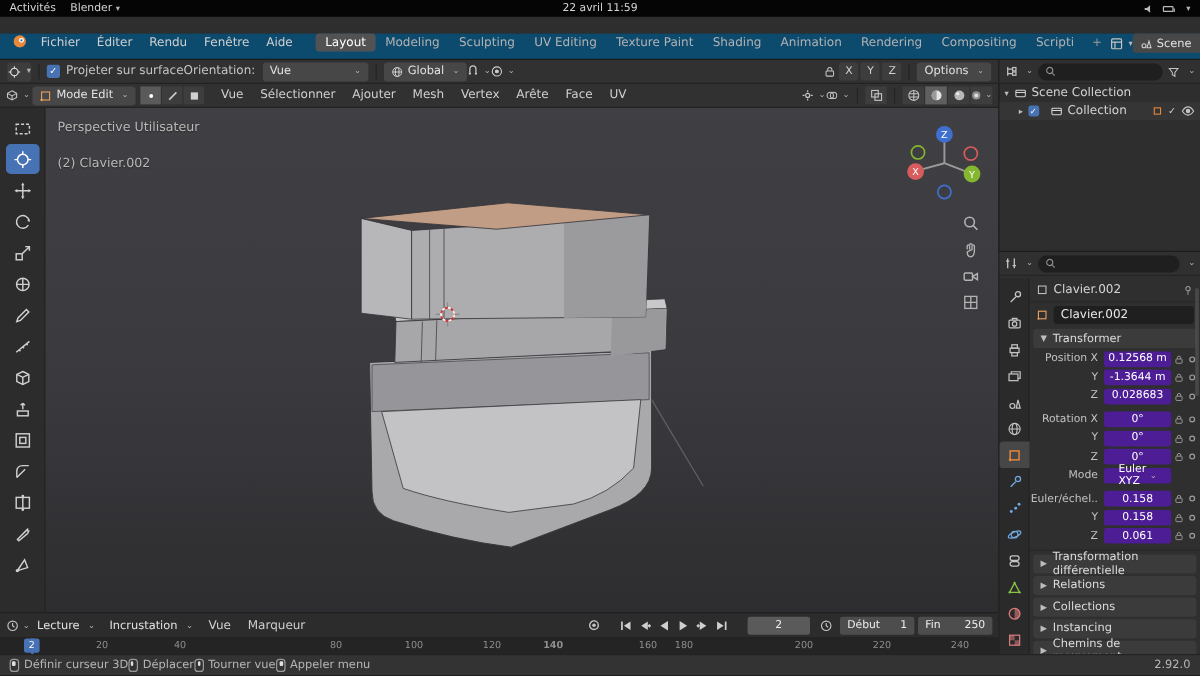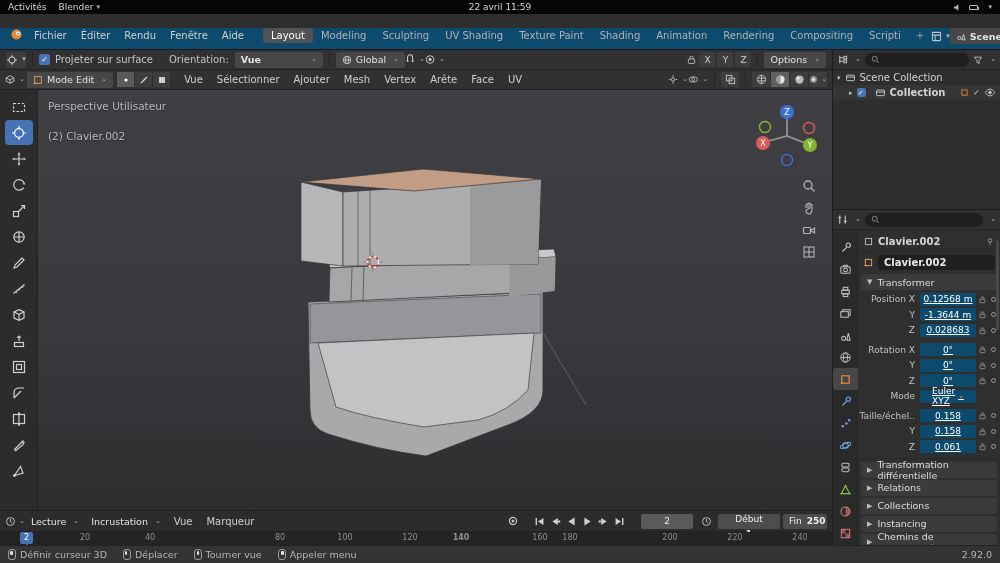--- a/index.html
+++ b/index.html
@@ -1,20 +1,20 @@
 <!DOCTYPE html>
 <html><head>
 <meta charset="utf-8">
 <style>
   html,body{margin:0;padding:0;background:#111;}
   *{box-sizing:border-box;font-family:"DejaVu Sans",sans-serif;}
   .root{position:relative;width:1000px;height:563px;background:#2e2e2e;overflow:hidden;color:#d8d8d8;font-size:10px;}
   .abs{position:absolute;}
   .flex{display:flex;align-items:center;}
-  .grow{flex:1;font-weight:bold;}
+  .grow{flex:1;}
   .chev{font-size:7px;color:#b5b5b5;line-height:1;margin-left:3px;}
   .sep{width:1px;height:13px;background:#232323;margin:0 6px;}
   
   .gnome{left:0;top:0;width:1000px;height:14px;background:#050505;color:#d5d5d5;font-size:9px;display:flex;align-items:center;padding:0 8px;}
   .g-item{margin-right:12px;}
   .g-clock{position:absolute;left:50%;transform:translateX(-50%);}
   .g-right{margin-left:auto;display:flex;gap:7px;align-items:center;}
   .batt{width:9px;height:5px;border:1px solid #bbb;border-radius:1px;position:relative;}
   .batt::after{content:'';position:absolute;right:-2px;top:1px;width:1px;height:3px;background:#bbb;}
   
@@ -51,34 +51,34 @@
   .ed-head{height:20px;background:#303030;border-bottom:1px solid #242424;display:flex;align-items:center;padding:0 4px;gap:4px;}
   .search{flex:1;height:14px;background:#1f1f1f;border-radius:7px;display:flex;align-items:center;padding:0 6px;gap:4px;color:#8b8b8b;}
   .orow{height:15px;display:flex;align-items:center;padding:0 4px;gap:4px;color:#d2d2d2;}
   .props{left:832px;top:210px;width:168px;height:335px;background:#2f2f2f;border-left:1px solid #1d1d1d;}
   .ptabs{position:absolute;left:0;top:22px;bottom:0;width:25px;background:#2a2a2a;border-right:1px solid #242424;padding-top:4px;}
   .ptab{width:25px;height:22px;display:flex;align-items:center;justify-content:center;}
   .ptab.active{background:#474747;border-radius:3px 0 0 3px;}
   .pcontent{position:absolute;left:25px;right:0;top:22px;bottom:0;overflow:hidden;}
   .prow{display:flex;align-items:center;height:14px;margin:1.5px 4px 0 0;}
   .plabel{width:62px;text-align:right;font-size:9px;color:#c2c2c2;padding-right:5px;white-space:nowrap;overflow:hidden;}
-  .pfield{flex:1;background:#0c4a6e;height:13px;border-radius:2px;font-size:9px;color:#fff;display:flex;align-items:center;justify-content:center;text-decoration:underline;}
+  .pfield{flex:1;background:#4c1d95;height:13px;border-radius:2px;font-size:9px;color:#fff;display:flex;align-items:center;justify-content:center;}
   .lockw{width:13px;display:flex;justify-content:center;}
   .adot{width:5px;height:5px;border:1px solid #9d9d9d;border-radius:50%;margin-left:2px;}
   .secthead{background:#3b3b3b;border-radius:3px;height:16px;display:flex;align-items:center;gap:5px;padding:0 6px;margin:2px 3px;font-size:9.5px;color:#dcdcdc;}
   .tri{font-size:7px;color:#bdbdbd;}
   
   .timeline{left:0;top:510px;width:832px;height:35px;background:#2c2c2c;border-top:1px solid #1f1f1f;}
   .tl-head{height:21px;display:flex;align-items:center;padding:0 5px;border-bottom:1px solid #222;}
   .pbtn{width:16px;height:15px;display:flex;align-items:center;justify-content:center;border-radius:2px;}
   .ruler{position:relative;height:13px;background:#242424;}
   .rlabel{position:absolute;top:1px;transform:translateX(-50%);font-size:8px;color:#8f8f8f;}
   .tfield{background:#4d4d4d;border-radius:2px;height:15px;display:flex;align-items:center;padding:0 6px;font-size:9px;color:#eee;gap:5px;}
   
-  .status{left:0;top:545px;width:1000px;height:18px;background:#333333;border-top:1px solid #232323;display:flex;align-items:center;padding:0 8px;gap:16px;color:#b5b5b5;font-size:9.5px;}
+  .status{left:0;top:545px;width:1000px;height:18px;background:#333333;border-top:1px solid #232323;display:flex;align-items:center;padding:0 8px;color:#b5b5b5;font-size:9.5px;}
   .mouse{position:relative;width:8px;height:11px;border:1px solid #9a9a9a;border-radius:3px;display:inline-block;margin-right:4px;flex:none;}
   .mouse i{position:absolute;top:1px;width:2.5px;height:4px;background:#e0e0e0;border-radius:1px;}
   .mouse.l i{left:1px;}.mouse.m i{left:2.2px;}.mouse.r i{right:1px;}
   .ic{display:block;}
   .scroll{position:absolute;right:1px;top:30px;width:3px;height:90px;background:#5a5a5a;border-radius:2px;opacity:.6;}
 </style>
 </head>
 <body>
 
 <div class="root">
@@ -112,21 +112,21 @@
       </span>
     <span class="menu">Fichier</span>
     <span class="menu">Éditer</span>
     <span class="menu">Rendu</span>
     <span class="menu">Fenêtre</span>
     <span class="menu">Aide</span>
     <span class="sep"></span>
     <span class="ws active">Layout</span>
     <span class="ws">Modeling</span>
     <span class="ws">Sculpting</span>
-    <span class="ws">UV Shading</span>
+    <span class="ws">UV Editing</span>
     <span class="ws">Texture Paint</span>
     <span class="ws">Shading</span>
     <span class="ws">Animation</span>
     <span class="ws">Rendering</span>
     <span class="ws">Compositing</span>
     <span class="ws">Scripti</span>
     <span class="menu" style="color:#9a9a9a;">+</span>
     <span class="grow"></span>
     <span class="icbtn">
         <svg class="ic" width="11" height="11" viewBox="0 0 12 12" fill="none" stroke="#c4c4c4" stroke-width="1.1">
@@ -153,21 +153,21 @@
           <circle cx="8" cy="8" r="4.2"></circle>
           <path d="M8 1.5v3M8 11.5v3M1.5 8h3M11.5 8h3"></path>
         </svg>
         <span class="chev">▾</span>
       </span>
     <span class="sep"></span>
     <span class="flex">
         <span class="cbx">✓</span>
         <span class="lbl">Projeter sur surface</span>
       </span>
-    <span class="lbl" style="margin-left:16px;margin-right:6px;">Orientation:</span>
+    <span class="lbl" style="margin-right:6px;">Orientation:</span>
     <span class="pill" style="width:88px;">
         <span class="grow">Vue</span>
         <span class="chev">⌄</span>
       </span>
     <span class="sep"></span>
     <span class="pill">
       <svg class="ic" width="10" height="10" viewBox="0 0 12 12" fill="none" stroke="#cfcfcf" stroke-width="1">
           <circle cx="6" cy="6" r="4.5"></circle>
           <ellipse cx="6" cy="6" rx="2" ry="4.5"></ellipse>
           <path d="M1.5 6h9"></path>
@@ -724,21 +724,21 @@
           <span class="pfield" style="justify-content:space-between;padding:0 12px;">
             <span>Euler XYZ</span>
             <span class="chev">⌄</span>
           </span>
           <span class="lockw"></span>
           <span style="width:7px;"></span>
         </div>
 
       <div style="height:4px;"></div>
       <div class="prow">
-          <span class="plabel">Taille/échel..</span>
+          <span class="plabel">Euler/échel..</span>
           <span class="pfield">0.158</span>
           <span class="lockw">
             <svg class="ic" width="9" height="9" viewBox="0 0 14 14" fill="none" stroke="#9d9d9d" stroke-width="1.2">
               <rect x="3" y="6.5" width="8" height="5.5" rx="1"></rect>
               <path d="M4.8 6.5V5a2.2 2.2 0 0 1 4.4 0v1.5"></path>
             </svg>
           </span>
           <span class="adot"></span>
         </div>
       <div class="prow">
@@ -853,26 +853,26 @@
       <span style="width:14px;"></span>
       <span class="tfield" style="width:52px;justify-content:center;background:#5a5a5a;">2</span>
       <span style="width:8px;"></span>
       <span>
           <svg class="ic" width="11" height="11" viewBox="0 0 14 14" fill="none" stroke="#c4c4c4" stroke-width="1.2">
             <circle cx="7" cy="7" r="5"></circle>
             <path d="M7 4v3l2 1.5"></path>
           </svg>
         </span>
       <span style="width:6px;"></span>
-      <span class="tfield" style="width:62px;flex-direction:column;">
+      <span class="tfield" style="width:62px;">
           <span>Début</span>
           <span class="grow" style="text-align:right;">1</span>
         </span>
       <span style="width:3px;"></span>
-      <span class="tfield" style="width:44px;">
+      <span class="tfield" style="width:62px;">
           <span>Fin</span>
           <span class="grow" style="text-align:right;">250</span>
         </span>
     </div>
     <div class="ruler">
       <span class="rlabel" style="left:85px;">20</span>
       <span class="rlabel" style="left:150px;">40</span>
       <span class="rlabel" style="left:215px;margin-top:48px;">60</span>
       <span class="rlabel" style="left:280px;">80</span>
       <span class="rlabel" style="left:345px;">100</span>

